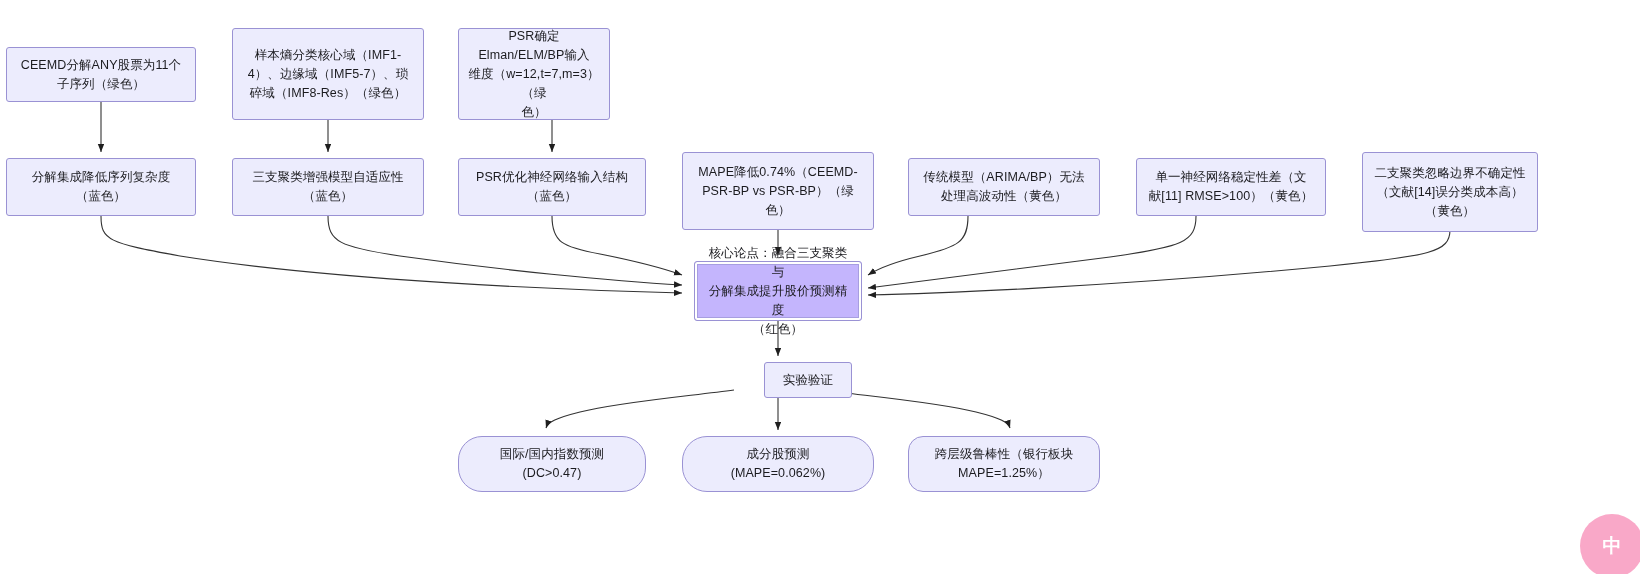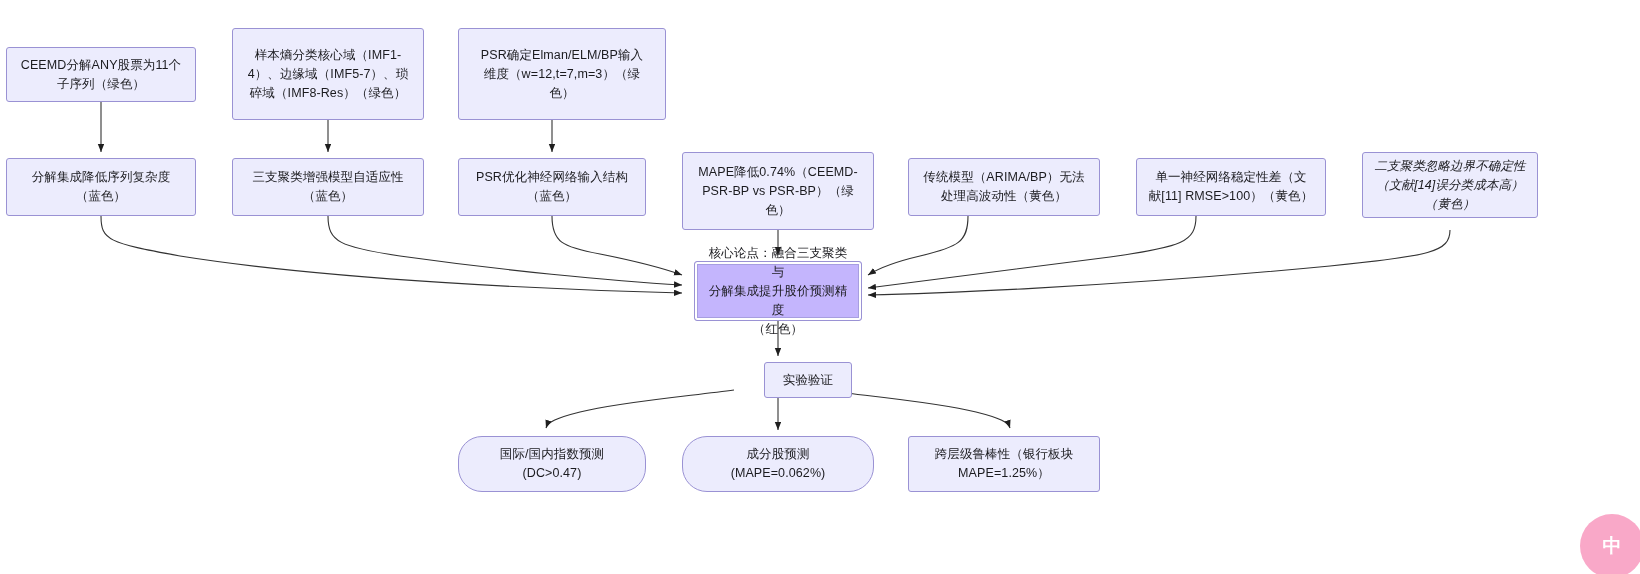--- a/index.html
+++ b/index.html
@@ -108,21 +108,21 @@
 
   <div class="node" style="left: 6px; top: 47px; width: 190px; height: 55px;">
     <span class="label">CEEMD分解ANY股票为11个
 子序列（绿色）</span>
   </div>
   <div class="node" style="left: 232px; top: 28px; width: 192px; height: 92px;">
     <span class="label">样本熵分类核心域（IMF1-
 4）、边缘域（IMF5-7）、琐
 碎域（IMF8-Res）（绿色）</span>
   </div>
-  <div class="node" style="left: 458px; top: 28px; width: 208px; height: 92px;">
+  <div class="node" style="left: 458px; top: 28px; width: 152px; height: 92px;">
     <span class="label">PSR确定Elman/ELM/BP输入
 维度（w=12,t=7,m=3）（绿
 色）</span>
   </div>
   <div class="node" style="left: 6px; top: 158px; width: 190px; height: 58px;">
     <span class="label">分解集成降低序列复杂度
 （蓝色）</span>
   </div>
   <div class="node" style="left: 232px; top: 158px; width: 192px; height: 58px;">
     <span class="label">三支聚类增强模型自适应性
@@ -138,42 +138,42 @@
 色）</span>
   </div>
   <div class="node" style="left: 908px; top: 158px; width: 192px; height: 58px;">
     <span class="label">传统模型（ARIMA/BP）无法
 处理高波动性（黄色）</span>
   </div>
   <div class="node" style="left: 1136px; top: 158px; width: 190px; height: 58px;">
     <span class="label">单一神经网络稳定性差（文
 献[11] RMSE&gt;100）（黄色）</span>
   </div>
-  <div class="node" style="left: 1362px; top: 152px; width: 176px; height: 66px; font-style: italic;">
+  <div class="node" style="left: 1362px; top: 152px; width: 176px; height: 80px;">
     <span class="label">二支聚类忽略边界不确定性
 （文献[14]误分类成本高）
 （黄色）</span>
   </div>
   <div class="node core" style="left: 694px; top: 261px; width: 168px; height: 60px;">
     <span class="label">核心论点：融合三支聚类与
 分解集成提升股价预测精度
 （红色）</span>
   </div>
   <div class="node" style="left: 764px; top: 362px; width: 88px; height: 36px;">
     <span class="label">实验验证</span>
   </div>
   <div class="node" style="left: 458px; top: 436px; width: 188px; height: 56px; border-radius: 24px;">
     <span class="label">国际/国内指数预测
 (DC&gt;0.47)</span>
   </div>
   <div class="node" style="left: 682px; top: 436px; width: 192px; height: 56px; border-radius: 25px;">
     <span class="label">成分股预测
 (MAPE=0.062%)</span>
   </div>
-  <div class="node" style="left: 908px; top: 436px; width: 192px; height: 56px;">
+  <div class="node" style="left: 908px; top: 436px; width: 192px; height: 56px; border-radius: 15px;">
     <span class="label">跨层级鲁棒性（银行板块
 MAPE=1.25%）</span>
   </div>
 
   <div class="watermark">
     <span>中</span>
   </div>
 
 </div>
 

